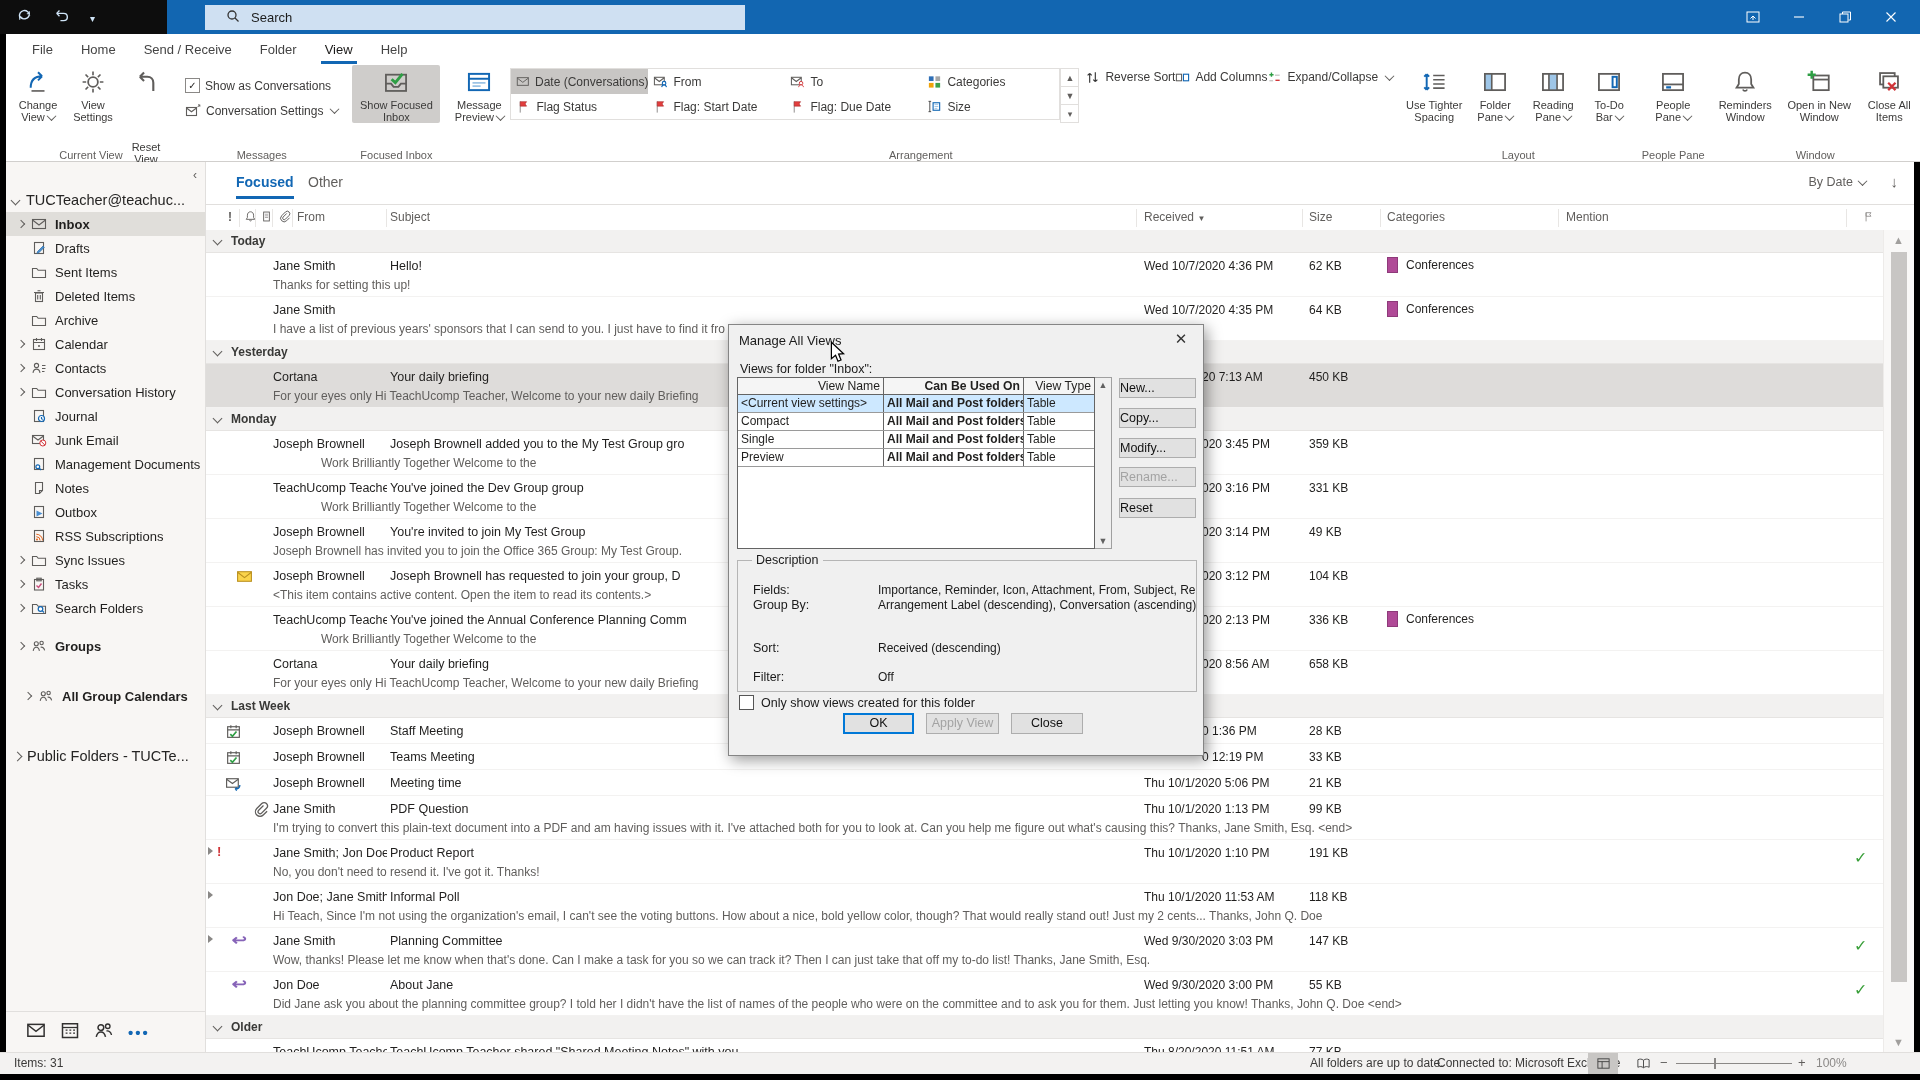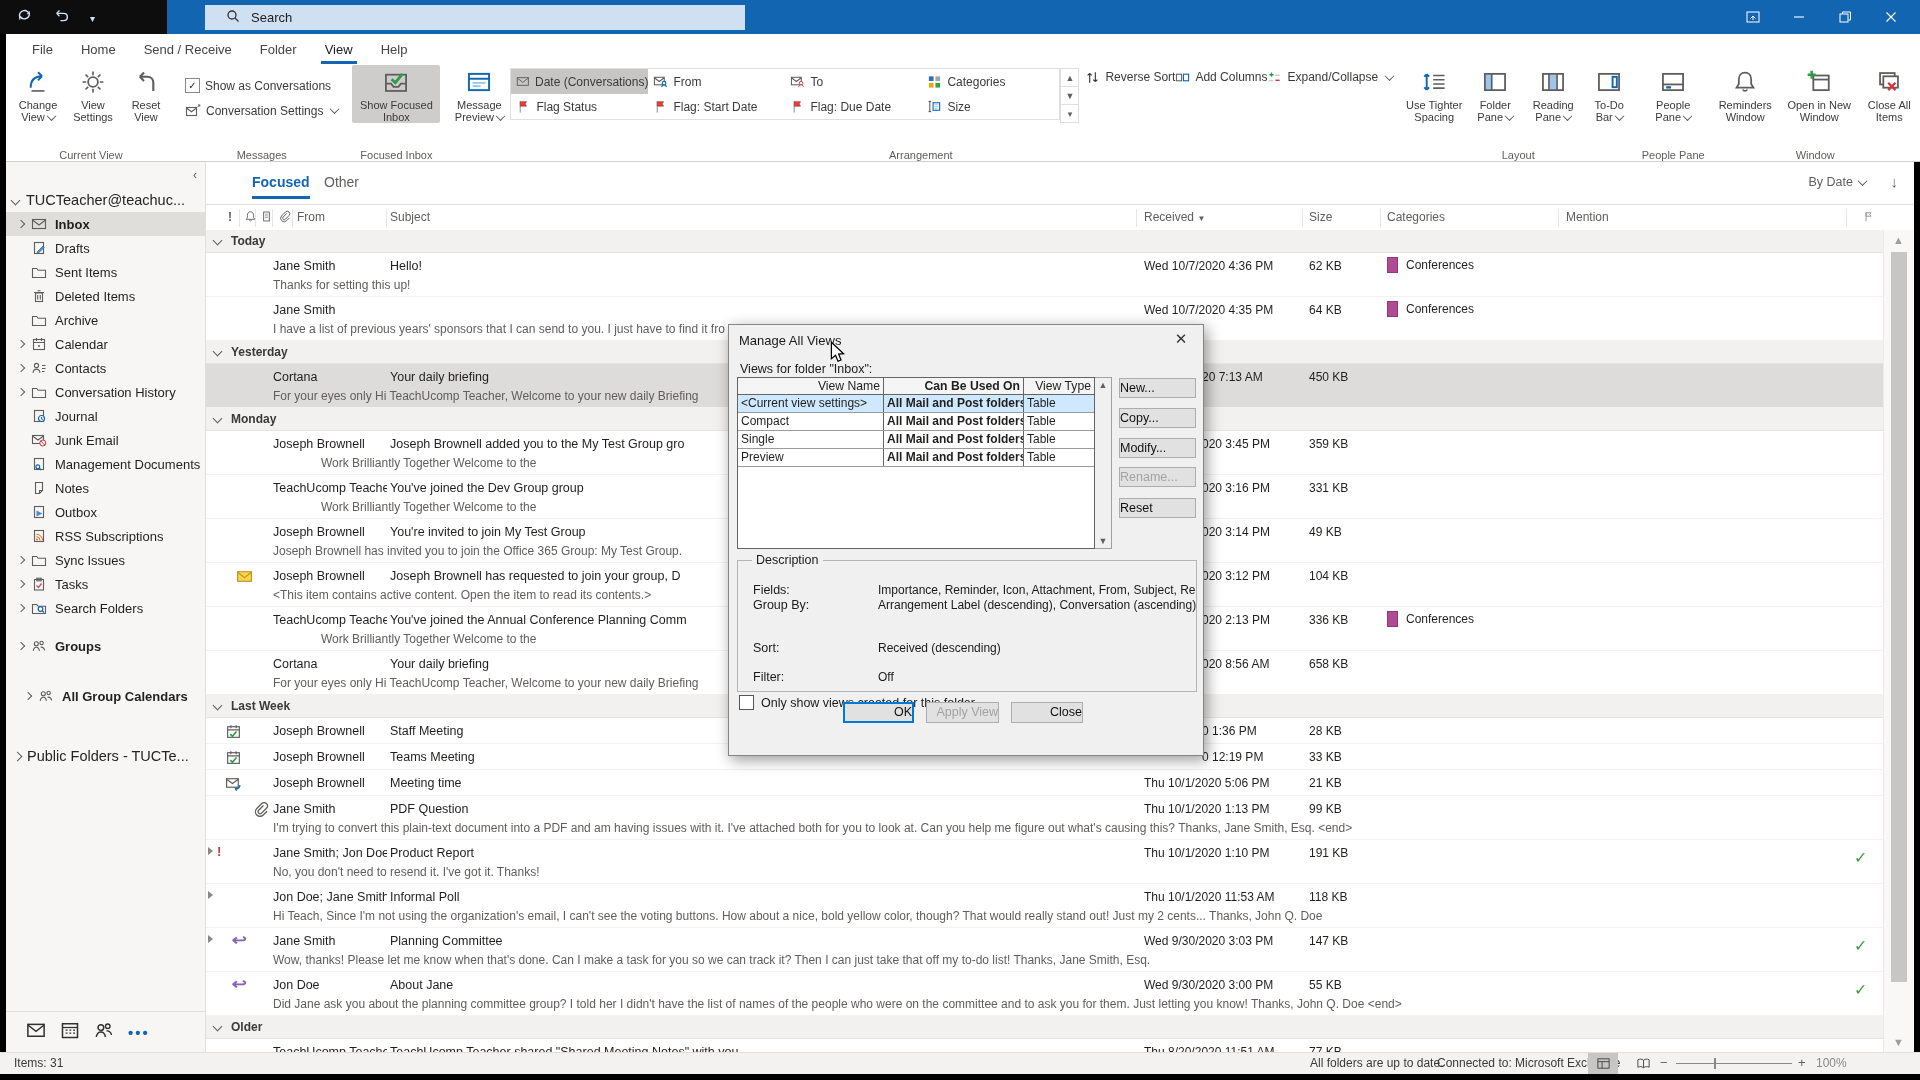--- a/index.html
+++ b/index.html
@@ -43,21 +43,21 @@
   .fitem .chev{width:5px;height:5px;border-right:1.3px solid #605e5c;border-bottom:1.3px solid #605e5c;transform:rotate(-45deg);margin-right:7px;visibility:hidden;}
   .fitem.haschev .chev{visibility:visible;}
   .fitem .ficon{width:17px;height:17px;margin-right:7px;display:flex;align-items:center;}
   .fitem.sel{background:#e0deda;font-weight:bold;}
   .fitem.grp{font-weight:bold;}
   #pubfolders{position:absolute;top:586px;left:8px;font-size:14.5px;color:#252423;display:flex;gap:6px;align-items:center;justify-content:flex-end;}
   #navicons{position:absolute;bottom:0;left:0;right:0;height:40px;background:#f8f6f4;border-top:1px solid #e1dfdd;display:flex;align-items:center;gap:14px;padding-left:20px;}
   
   #mailpane{position:absolute;left:206px;top:162px;right:6px;bottom:28px;background:#fff;overflow:hidden;}
   #listtabs{position:absolute;top:0;left:0;right:0;height:42px;}
-  .ftab{position:absolute;top:12px;font-size:14px;margin-left:16px;}
+  .ftab{position:absolute;top:12px;font-size:14px;}
   #tab-focused{left:30px;color:#1267b4;font-weight:bold;border-bottom:3px solid #1267b4;padding-bottom:6px;}
   #tab-other{left:102px;color:#605e5c;}
   #bydate{position:absolute;right:48px;top:13px;font-size:12.5px;color:#605e5c;display:flex;align-items:center;gap:3px;}
   #sortdirection{position:absolute;right:16px;top:11px;color:#605e5c;font-size:15px;}
   #colheader{position:absolute;top:42px;left:0;right:0;height:26px;border-top:1px solid #e1dfdd;border-bottom:1px solid #e1dfdd;font-size:12px;color:#605e5c;}
   .ch{position:absolute;top:5px;white-space:nowrap;}
   .chsep{position:absolute;top:4px;bottom:4px;width:1px;background:#e8e6e4;}
   #mailrows{position:absolute;top:68px;left:0;width:1678px;}
   .gbar{height:22px;background:#f2f1f0;border-bottom:1px solid #e6e4e2;display:flex;align-items:center;font-size:12px;font-weight:bold;color:#393937;position:relative;}
   .gbar .gchev{width:6px;height:6px;border-right:1.4px solid #605e5c;border-bottom:1.4px solid #605e5c;transform:rotate(45deg);margin:0 10px 2px 8px;}
@@ -96,21 +96,21 @@
   .vrow.selr{background:#cde8ff;}
   #vtsb{width:17px;height:172px;background:#f0f0f0;border:1px solid #a0a0a0;border-left:none;box-sizing:border-box;display:flex;flex-direction:column;justify-content:space-between;align-items:center;color:#606060;font-size:9px;padding:2px 0;}
   .dbtn{position:absolute;left:390px;width:77px;height:20px;background:#e1e1e1;border:1px solid #adadad;box-sizing:border-box;text-align:left;line-height:18px;font-size:12.5px;color:#111;}
   .dbtn.disabled{color:#a3a3a3;}
   #descbox{position:absolute;left:8px;top:235px;width:458px;height:130px;border:1px solid #b5b5b5;}
   #desclegend{position:absolute;left:14px;top:-8px;background:#f0f0f0;padding:0 4px;color:#1a1a1a;}
   .drow{position:absolute;left:15px;color:#1a1a1a;white-space:nowrap;}
   .drow .dval{position:absolute;left:125px;width:318px;overflow:hidden;white-space:nowrap;display:inline-block;font-size:12px;}
   #dlgcheck{position:absolute;left:10px;top:370px;display:flex;align-items:center;gap:7px;color:#1a1a1a;}
   #dlgcheck .cb{width:13px;height:13px;background:#fff;border:1px solid #555;}
-  .okbtn{position:absolute;top:377px;height:21px;background:#e1e1e1;border:1px solid #adadad;box-sizing:border-box;text-align:right;line-height:19px;font-size:12.5px;color:#111;}
+  .okbtn{position:absolute;top:388px;height:21px;background:#e1e1e1;border:1px solid #adadad;box-sizing:border-box;text-align:center;line-height:19px;font-size:12.5px;color:#111;}
   .okbtn.def{border:2px solid #0078d7;line-height:17px;}
   .okbtn.disabled{color:#a3a3a3;}
   #cursor{position:absolute;left:100px;top:16px;z-index:60;}
   
   #statusbar{position:absolute;left:0;top:1052px;width:1920px;height:22px;background:#f3f2f1;font-size:12px;color:#3b3a39;border-top:1px solid #e1dfdd;box-sizing:border-box;}
   #sb-items{position:absolute;left:14px;top:3px;}
   #sb-folders{position:absolute;left:1310px;top:3px;}
   #sb-conn{position:absolute;left:1437px;top:3px;}
   .sb-view{position:absolute;top:0;width:30px;height:21px;display:flex;align-items:center;justify-content:center;}
   #sb-zoomtrack{position:absolute;left:1676px;top:10px;width:116px;height:1px;background:#8a8886;}
@@ -191,21 +191,21 @@
           </div>
           <div class="bb" style="width: 52px;">
             <div class="bicon">
               <svg width="26" height="26" viewBox="0 0 16 16">
                 <circle cx="8" cy="8" r="3" stroke="#5f5d5b" fill="none" stroke-width="1.1"></circle>
                 <path d="M8 1.6v2.2M8 12.2v2.2M1.6 8h2.2M12.2 8h2.2M3.4 3.4L5 5M11 11l1.6 1.6M12.6 3.4L11 5M5 11l-1.6 1.6" stroke="#5f5d5b" fill="none"></path>
               </svg>
             </div>
             <span>View Settings</span>
           </div>
-          <div class="bb" style="width: 46px;">
+          <div class="bb" style="width: 46px; gap: 42px;">
             <div class="bicon">
               <svg width="26" height="26" viewBox="0 0 16 16">
                 <path d="M12.5 13.5V8.5c0-2.2-1.4-3.7-3.7-3.7H4.2m0 0l2.6-2.6M4.2 4.8l2.6 2.6" stroke="#5f5d5b" fill="none" stroke-width="1.3"></path>
               </svg>
             </div>
             <span>Reset View</span>
           </div>
         </div>
         <div class="rsep"></div>
         <div class="rgroup">

